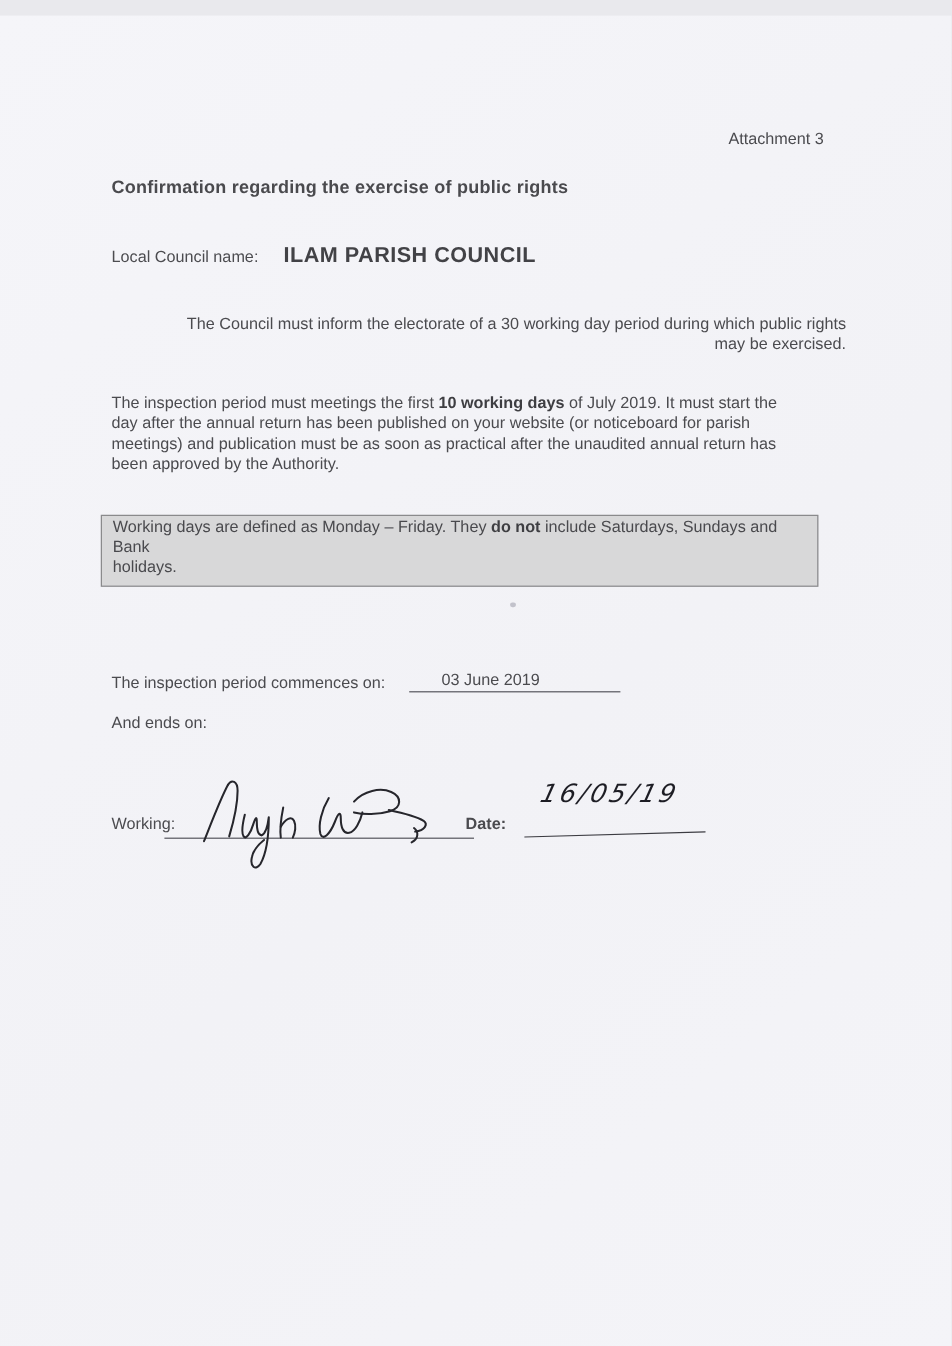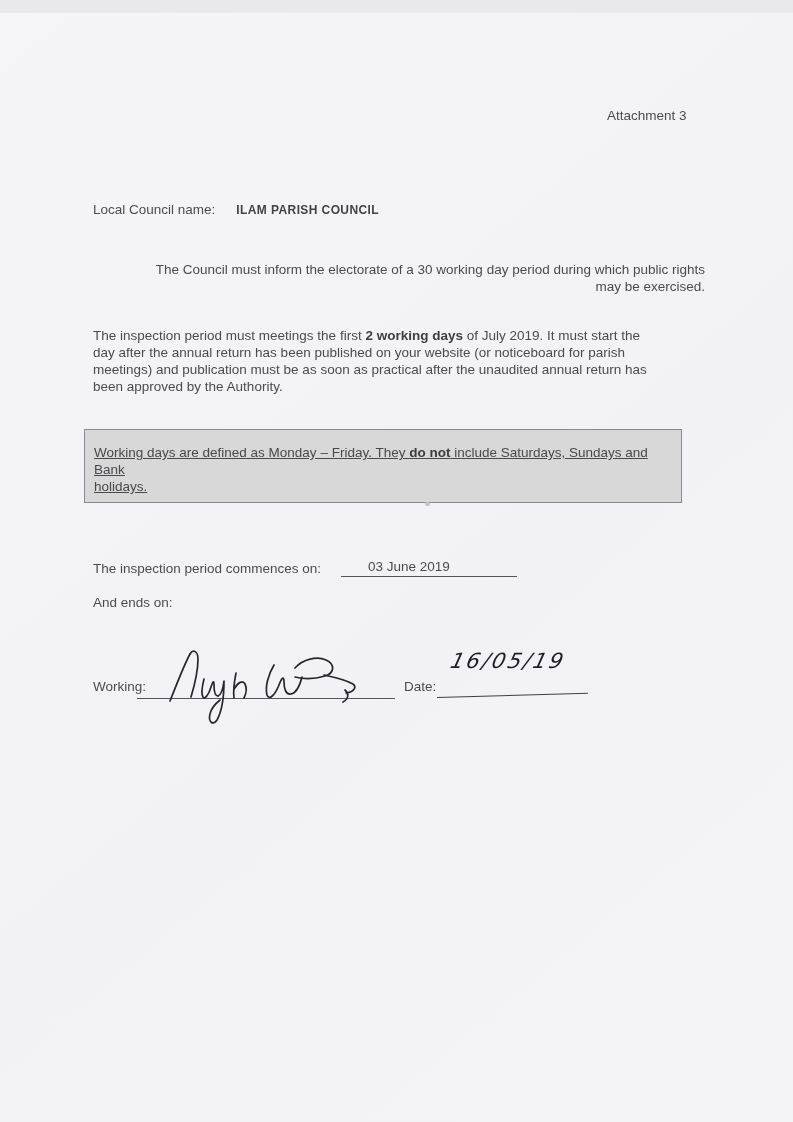--- a/index.html
+++ b/index.html
@@ -18,58 +18,57 @@
     top: 95px; left: 607px;
     font-size: 13.5px; color: #4b4b4f;
   }
   .title {
     top: 135px; left: 93px;
     font-size: 15px; font-weight: bold; color: #4a4a4e;
     letter-spacing: 0.2px; margin: 0;
   }
   .council-row { top: 189px; left: 93px; font-size: 13.5px; color: #4c4c50; }
   .council-name {
-    font-weight: bold; font-size: 12px; color: #424246;
+    font-weight: bold; font-size: 18px; color: #424246;
     margin-left: 21px; letter-spacing: 0.4px;
   }
   .para {
     left: 93px; width: 612px;
     font-size: 13.5px; line-height: 17px; color: #4b4b4f;
     white-space: pre-line; margin: 0;
   }
   .para1 { top: 248px; text-align: right; }
   .para2 { top: 314px; }
   .para strong, .notice-box strong { color: #3e3e42; }
   .notice-box {
     top: 416px; left: 84px; width: 598px;
     box-sizing: border-box;
     background: #d8d8d9;
     border: 1px solid #8a8a8c;
-    padding: 14px 10px 7px 9px;
+    padding: 0 10px 7px 9px;
     font-size: 13.5px; line-height: 17px; color: #49494d;
     white-space: pre-line;
-    text-decoration: underline;
   }
   .speck {
     top: 489px; left: 425px; width: 5px; height: 4px;
     background: #c2c2cb; border-radius: 2px; filter: blur(0.5px);
   }
   .field-label { font-size: 13.5px; color: #4b4b4f; }
   .commences-label { top: 548px; left: 93px; }
   .ends-label { top: 582px; left: 93px; }
   .fill-line {
     box-sizing: border-box;
     border-bottom: 1.2px solid #55555c;
     font-size: 13.5px; color: #4b4b4f;
   }
   .commences-line { top: 546px; left: 341px; width: 176px; height: 18px; padding-left: 27px; }
   .ends-line { top: 580px; left: 178px; width: 340px; height: 18px; padding-left: 82px; }
   .signed-label { top: 666px; left: 93px; }
   .sign-line { top: 664px; left: 137px; width: 258px; height: 22px; }
-  .date-label { top: 666px; left: 404px; }
+  .date-label { top: 666px; left: 388px; font-weight: bold; }
   .date-line {
     top: 662px; left: 437px; width: 151px; height: 23px;
     border-bottom-width: 1.4px; border-bottom-color: #3c3c42;
     transform: rotate(-1.6deg); transform-origin: left bottom;
   }
   .signature-svg { top: 630px; left: 142px; width: 250px; height: 85px; }
   .handwritten-date {
     top: 636px; left: 451px;
     font-family: "DejaVu Sans", sans-serif;
     font-style: italic;
@@ -81,29 +80,30 @@
   .bottom-edge { top: 1112px; left: 0; width: 793px; height: 3px; background: #e2e2d7; opacity: 0.85; }
   .bottom-strip { top: 1115px; left: 0; width: 793px; height: 7px; background: #fafaf8; }
 </style>
 </head>
 <body>
 
 <div class="page">
 
   <div class="abs attachment">Attachment 3</div>
 
+  <h1 class="abs title">Confirmation regarding the exercise of public rights</h1>
 
   <div class="abs council-row">
     <span>Local Council name:</span><span class="council-name">ILAM PARISH COUNCIL</span>
   </div>
 
   <p class="abs para para1">The Council must inform the electorate of a 30 working day period during which public rights
 may be exercised.</p>
 
-  <p class="abs para para2"><span>The inspection period must meetings the first </span><strong>2 working days</strong><span> of July 2019. It must start the
+  <p class="abs para para2"><span>The inspection period must meetings the first </span><strong>10 working days</strong><span> of July 2019. It must start the
 day after the annual return has been published on your website (or noticeboard for parish
 meetings) and publication must be as soon as practical after the unaudited annual return has
 been approved by the Authority.</span></p>
 
   <div class="abs notice-box"><span>Working days are defined as Monday – Friday. They </span><strong>do not</strong><span> include Saturdays, Sundays and Bank
 holidays.</span></div>
 
   <div class="abs speck"></div>
 
   <div class="abs field-label commences-label">The inspection period commences on:</div>

